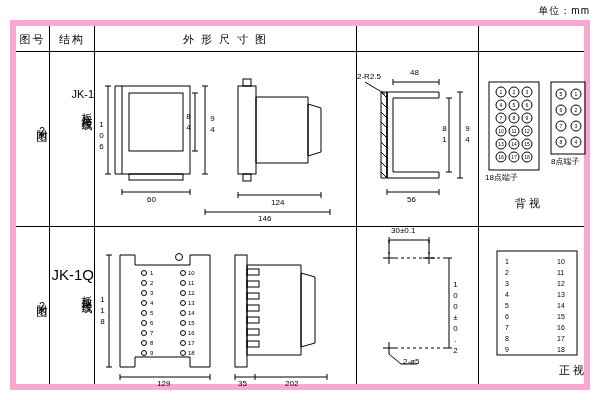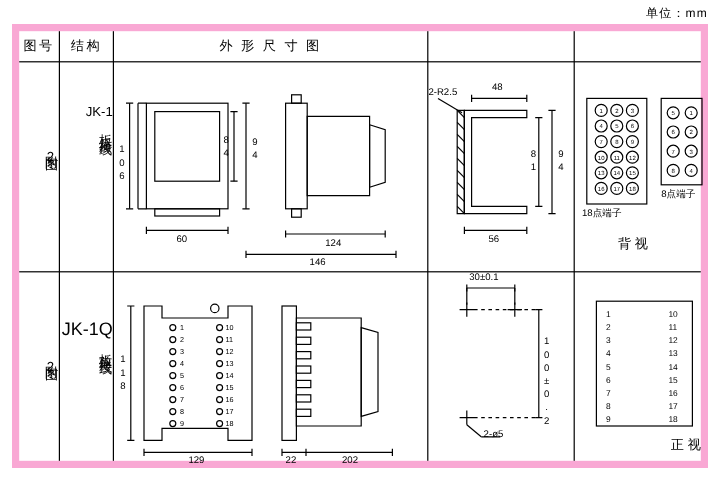--- a/index.html
+++ b/index.html
@@ -330,21 +330,21 @@
           <text x="93" y="98">15</text>
         <text x="93" y="108">16</text>
           <text x="93" y="118">17</text>
           <text x="93" y="128">18</text>
       </g>
     </svg>
     <div class="abs tiny8" style="left:3px;top:68px;">
       <span class="vert">118</span>
     </div>
     <div class="abs tiny8" style="left:62px;top:152px;">129</div>
-    <div class="abs tiny8" style="left:143px;top:152px;">22</div>
+    <div class="abs tiny8" style="left:143px;top:152px;">35</div>
     <div class="abs tiny8" style="left:190px;top:152px;">202</div>
   </div>
 
   <div class="abs" style="left:341px;top:188px;width:121px;height:168px;">
     <svg width="121" height="168" viewBox="0 0 121 168">
       <g stroke="#000" fill="none" stroke-width="1">
 
         <line x1="26" y1="44" x2="38" y2="44"></line>
           <line x1="32" y1="38" x2="32" y2="50"></line>
         <line x1="66" y1="44" x2="78" y2="44"></line>

